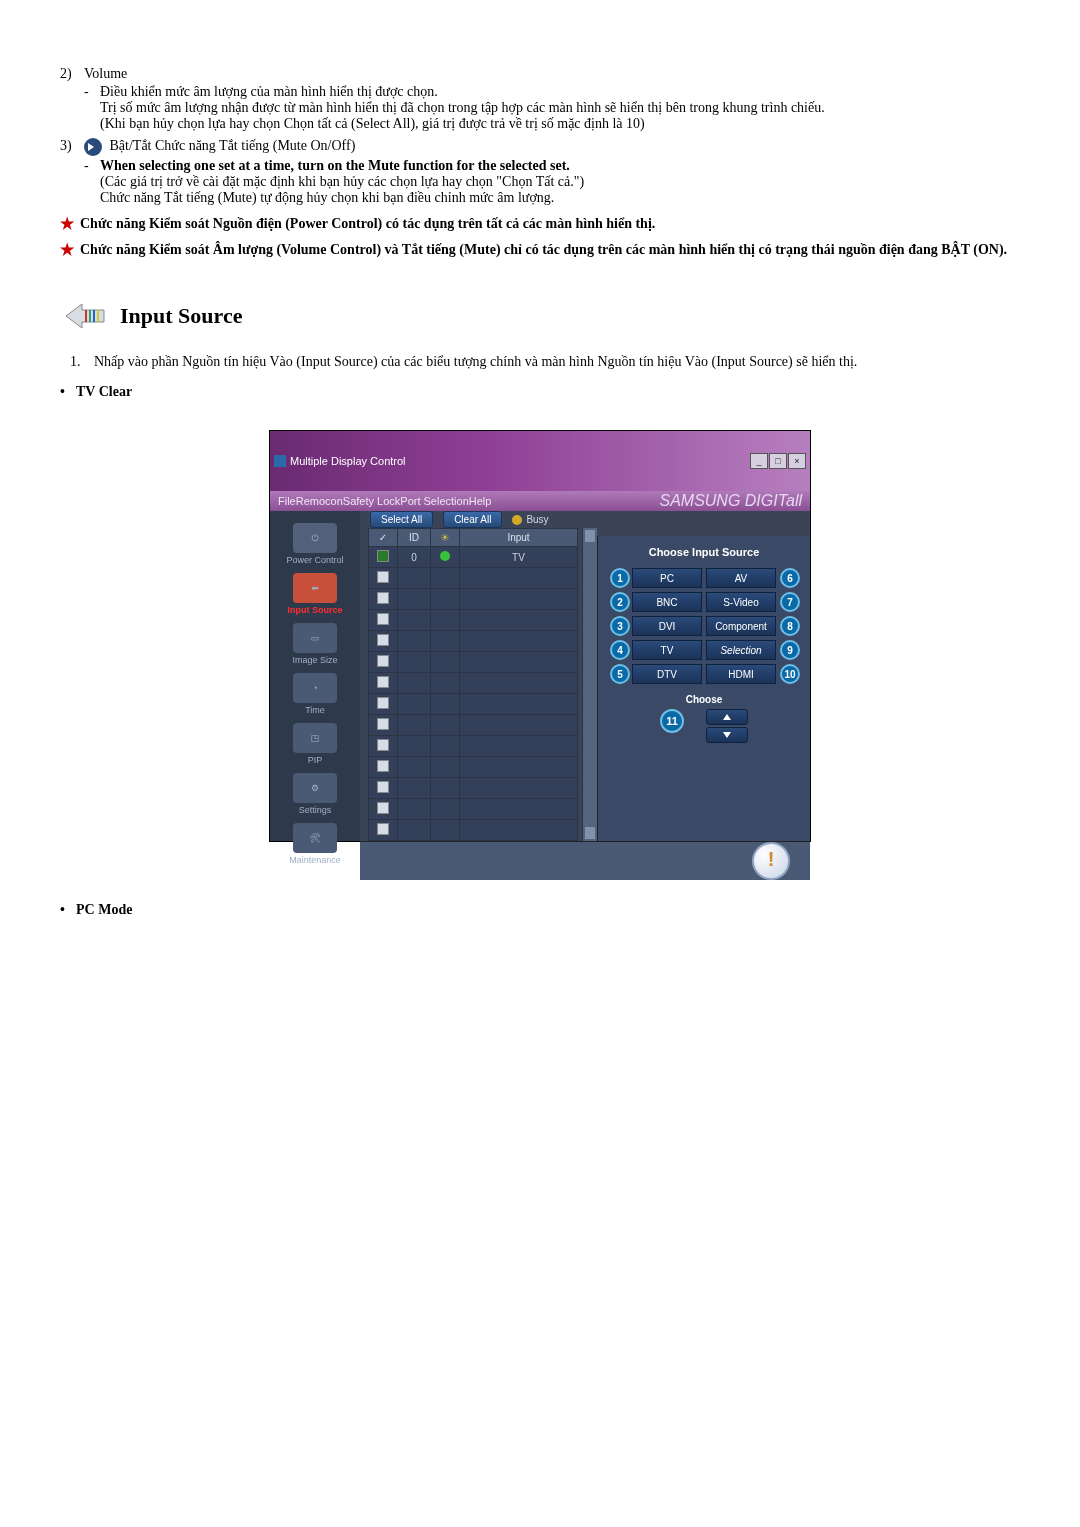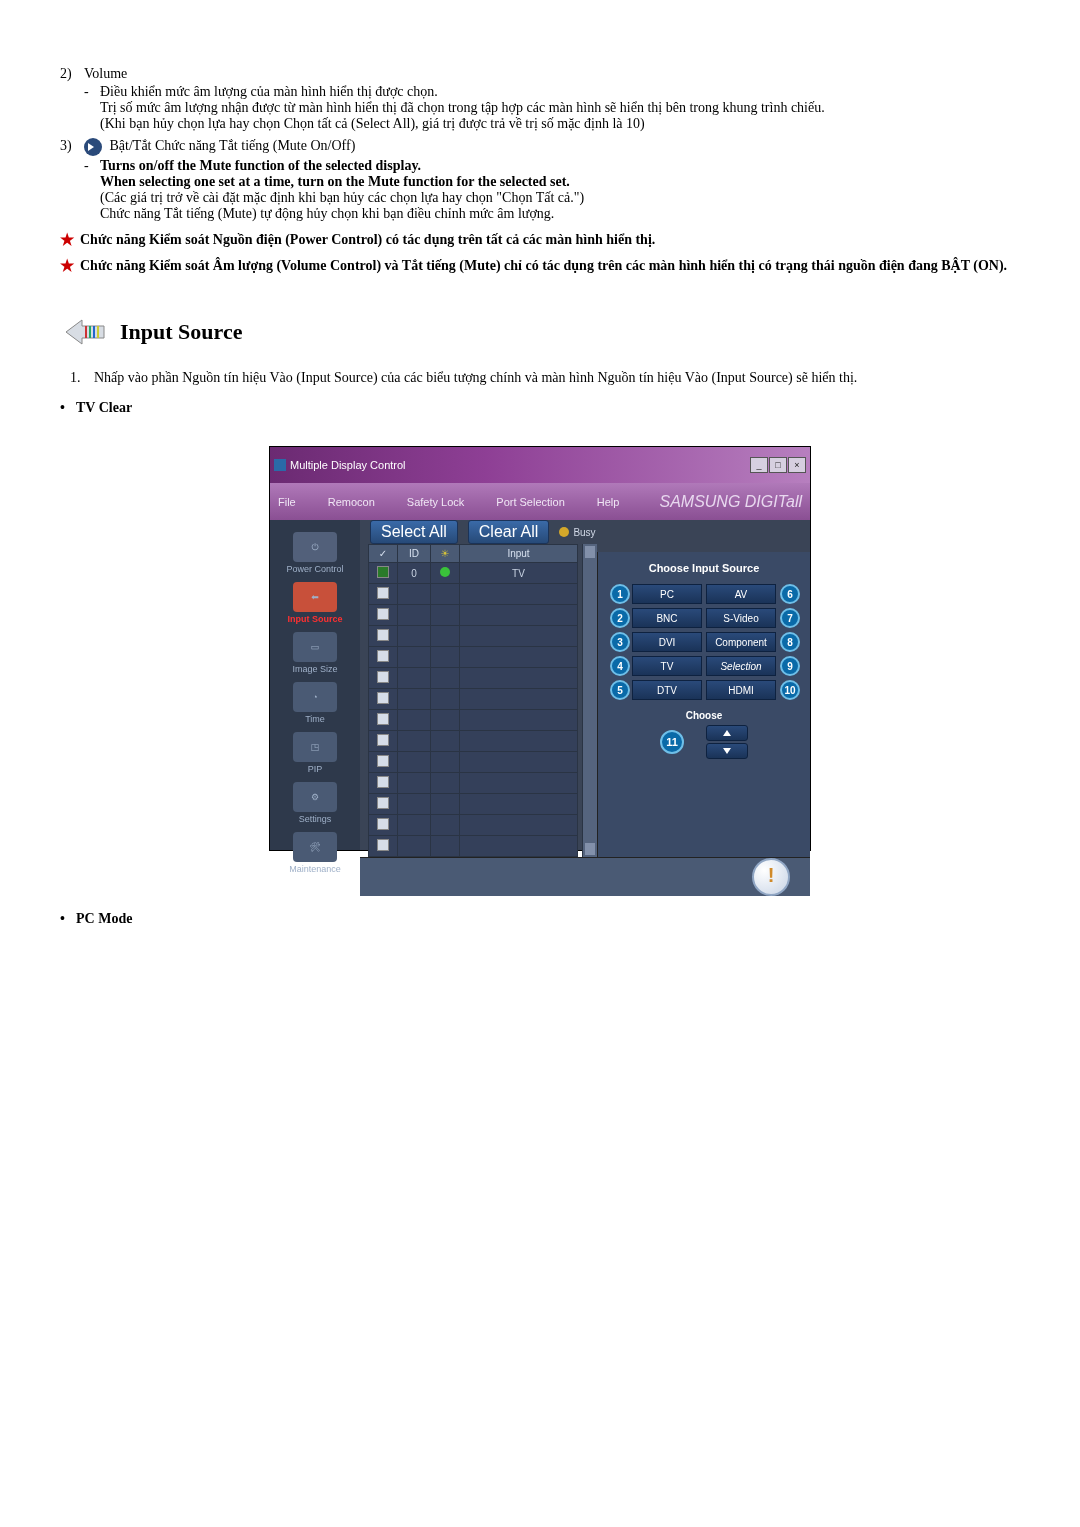--- a/index.html
+++ b/index.html
@@ -46,47 +46,47 @@
 
   
   .app-window {
     width:540px; margin:30px auto 0 auto; font-family:Tahoma, sans-serif;
     font-size:11px; color:#ddd; border:1px solid #000;
     background:#3a4456;
   }
   .titlebar {
     height:36px; display:flex; align-items:center;
     background:linear-gradient(90deg,#6b2a72 0%, #8e3f95 40%, #b77fbf 100%);
-    color:#fff; padding:0 4px; font-size:11px;
+    color:#fff; padding:12px 4px; font-size:11px;
   }
   .titlebar .tb-title { flex:1; display:flex; align-items:center; gap:4px;}
   .tb-ctrl { display:flex; gap:1px;}
   .tb-btn { width:16px; height:14px; background:#d6cfe0; border:1px solid #555; font-size:9px;
     display:flex; align-items:center; justify-content:center; color:#222;}
   .menubar {
-    height:37px; display:flex; align-items:center; gap:32px;
+    height:20px; display:flex; align-items:center; gap:0;
     background:linear-gradient(#b079b9,#8a4f93); padding:0 8px; color:#f0e6f5;
     font-size:11px;
   }
   .menubar .brand { margin-left:auto; font-style:italic; font-size:16px; color:#e8d8ef;}
   .app-body { display:flex; height:330px; }
   .sidebar {
     width:90px; background:#2e394b; display:flex; flex-direction:column;
     align-items:center; padding-top:10px; gap:4px;
   }
   .side-item { width:80px; text-align:center; font-size:9px; color:#9fb0c8; padding:2px 0;}
   .side-item .si-icon {
     width:44px; height:30px; margin:0 auto 2px auto; border-radius:4px;
     background:#4a5a74; display:flex; align-items:center; justify-content:center;
   }
   .side-item.active .si-label { color:#ff3030; font-weight:bold;}
   .main-area { flex:1; display:flex; flex-direction:column; background:#3a4456;}
   .toolbar { height:30px; display:flex; align-items:center; gap:10px; padding:0 10px;}
   .tb-pillbtn {
-    padding:2px 10px; border-radius:3px; font-size:16px; color:#fff;
+    padding:2px 10px; border-radius:3px; font-size:10px; color:#fff;
     background:linear-gradient(#3a6aa8,#274a78); border:1px solid #1b3358;
   }
   .busy { display:flex; align-items:center; gap:4px; font-size:10px; color:#d0d8e6;}
   .busy-dot { width:10px;height:10px;border-radius:50%; background:#d4a82a;}
   .content-row { flex:1; display:flex; }
   .table-wrap { flex:1; padding:0 4px 0 8px; }
   table.grid { width:100%; border-collapse:collapse; font-size:10px;}
   table.grid th {
     background:#4a5a74; color:#d6e0ef; font-weight:normal; padding:3px 4px;
     border:1px solid #2a3444; text-align:center;
@@ -167,21 +167,20 @@
   <div class="num-row">
     <div class="num-label">3)</div>
     <div class="num-body">
       <div>
         <span class="mute-icon"></span>
         <span>Bật/Tắt Chức năng Tắt tiếng (Mute On/Off)</span>
       </div>
       <div class="dash-row">
         <div class="dash-label">-</div>
         <div class="dash-body">
-          <div class="bold">Turns on/off the Mute function of the selected display.</div>
           <div class="bold">When selecting one set at a time, turn on the Mute function for the selected set.</div>
           <div>(Các giá trị trở về cài đặt mặc định khi bạn hủy các chọn lựa hay chọn "Chọn Tất cả.")</div>
           <div>Chức năng Tắt tiếng (Mute) tự động hủy chọn khi bạn điều chỉnh mức âm lượng.</div>
         </div>
       </div>
     </div>
   </div>
 
   <div class="star-row">
     <div class="star-icon">★</div>
@@ -403,21 +402,21 @@
               <div class="numcircle">9</div>
 
               <div class="numcircle">5</div>
               <div class="src-btn">DTV</div>
               <div class="src-btn">HDMI</div>
               <div class="numcircle">10</div>
             </div>
 
             <div class="channel-block">
               <div class="channel-label">Choose</div>
-              <div style="display:flex;align-items:center;gap:22px;">
+              <div style="display:flex;gap:22px;">
                 <div class="numcircle big">11</div>
                 <div class="ch-btns">
                   <div class="ch-btn ch-arrow-up"></div>
                   <div class="ch-btn ch-arrow-dn"></div>
                 </div>
               </div>
             </div>
           </div>
         </div>
 

